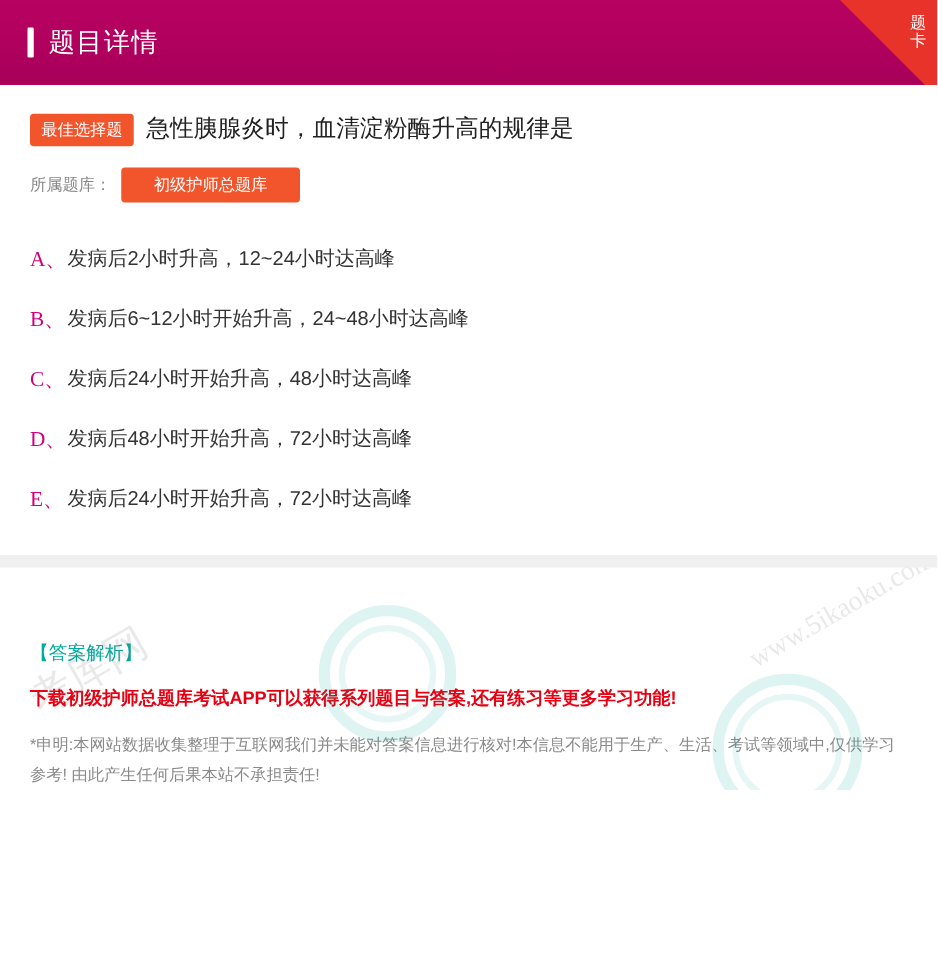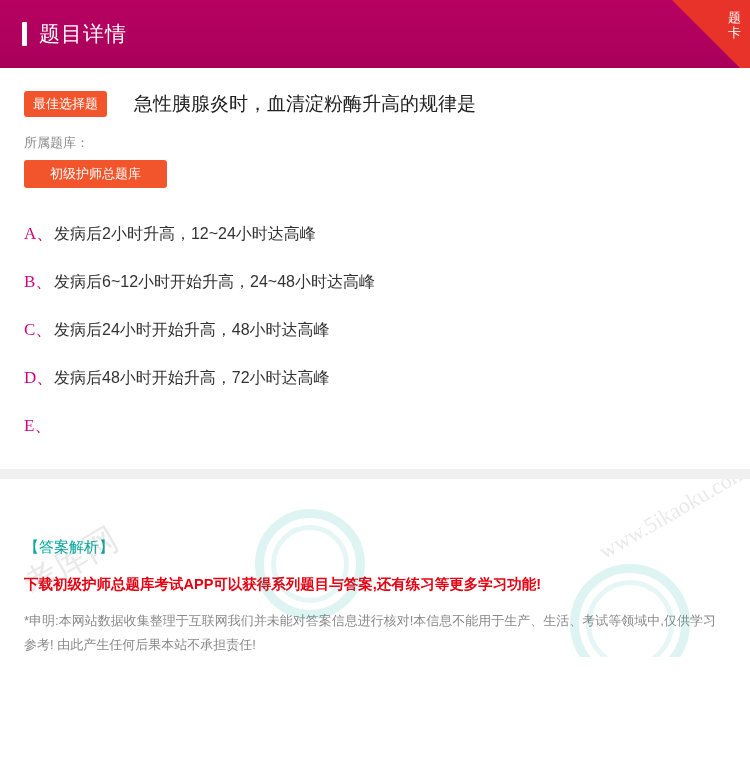--- a/index.html
+++ b/index.html
@@ -64,44 +64,43 @@
     letter-spacing: 0px;
   }
 
   
   .qblock {
     padding: 22px 24px 4px 24px;
   }
   .qline {
     display: flex;
     align-items: center;
-    gap: 27px;
+    gap: 10px;
   }
   .tag-best {
     display: inline-block;
     background: #f2552c;
     color: #ffffff;
     font-size: 13px;
     padding: 4px 9px;
     border-radius: 3px;
     white-space: nowrap;
   }
   .qtext {
     font-size: 19px;
     color: #222222;
     line-height: 28px;
   }
   .bank-line {
     margin-top: 16px;
     display: flex;
-    align-items: flex-start;
+    align-items: center;
     gap: 8px;
     font-size: 13px;
     color: #888888;
-    flex-direction: column;
   }
   .bank-tag {
     display: inline-block;
     background: #f2552c;
     color: #ffffff;
     font-size: 13px;
     padding: 5px 26px;
     border-radius: 3px;
   }
 
@@ -256,20 +255,21 @@
     <div class="option">
       <span class="opt-letter">C、</span>
       <span class="opt-text">发病后24小时开始升高，48小时达高峰</span>
     </div>
     <div class="option">
       <span class="opt-letter">D、</span>
       <span class="opt-text">发病后48小时开始升高，72小时达高峰</span>
     </div>
     <div class="option">
       <span class="opt-letter">E、</span>
+      <span class="opt-text">发病后24小时开始升高，72小时达高峰</span>
     </div>
   </div>
 
   <div class="divider"></div>
 
 
   <div class="answer-body">
 
     <div class="wm-circle" style="left:255px; top:30px; width:110px; height:110px;">
       <div class="inner"></div>

